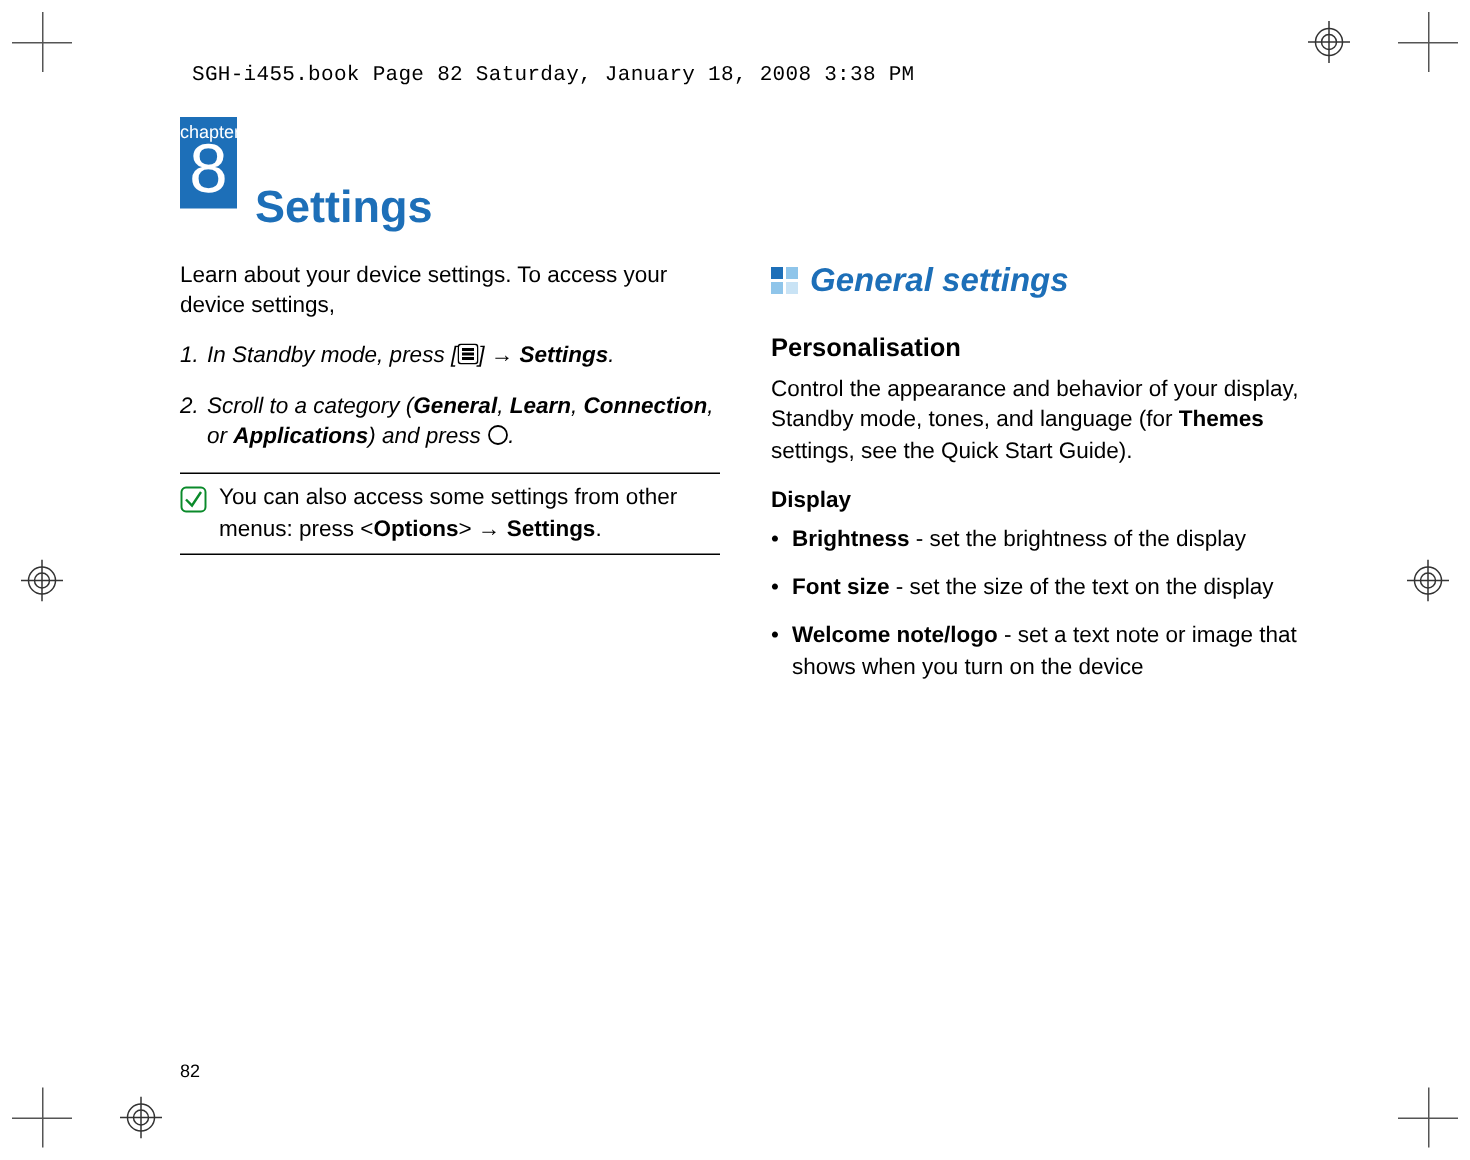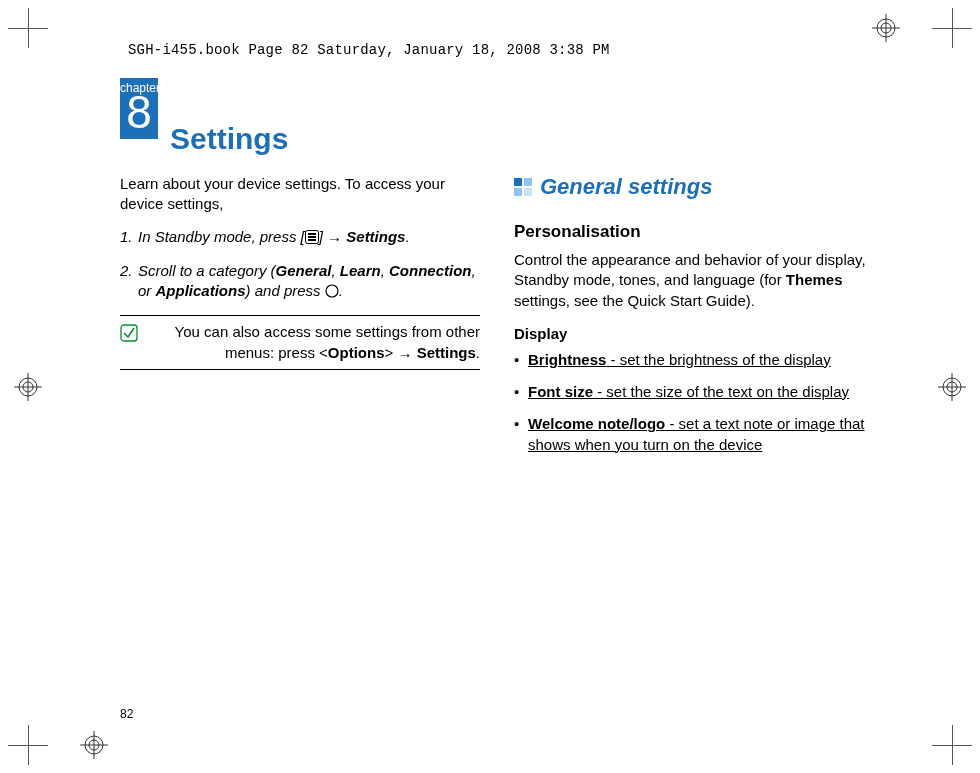--- a/index.html
+++ b/index.html
@@ -130,21 +130,20 @@
     gap: 8px;
     margin-top: 4px;
   }
   .note-icon {
     flex-shrink: 0;
     margin-top: 2px;
   }
   .note-text {
     font-size: 15px;
     line-height: 1.35;
-    text-align: right;
   }
 
   .section-heading {
     display: flex;
     align-items: center;
     gap: 8px;
     margin-bottom: 22px;
     font-style: italic;
   }
   .section-heading .squares {
@@ -165,21 +164,20 @@
     margin-top: 4px;
   }
   .subsubhead {
     font-weight: bold;
     font-size: 15px;
     margin-bottom: 8px;
     margin-top: 14px;
   }
   ul.bullets {
     list-style: none;
-    text-decoration: underline;
   }
   ul.bullets > li {
     position: relative;
     padding-left: 14px;
     margin-bottom: 12px;
     line-height: 1.35;
   }
   ul.bullets > li::before {
     content: "•";
     position: absolute;

